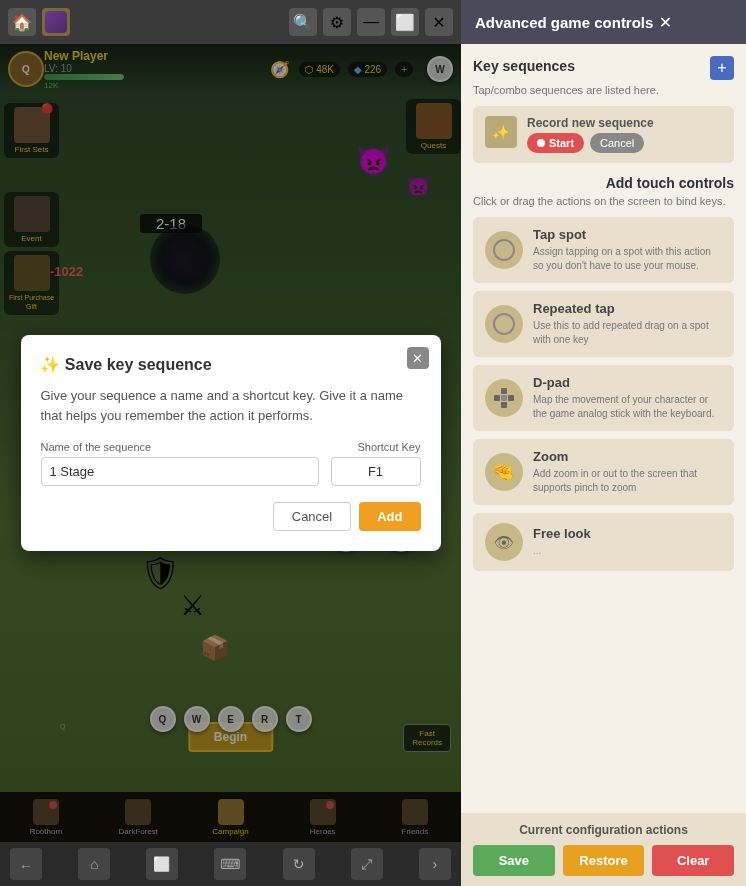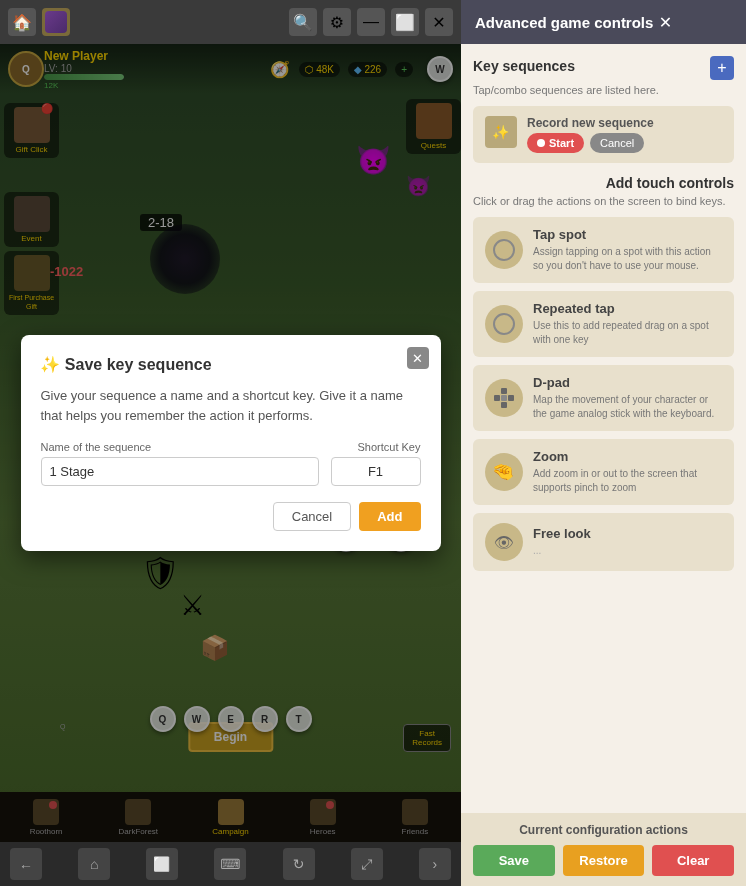--- a/index.html
+++ b/index.html
@@ -582,22 +582,22 @@
     .panel-content::-webkit-scrollbar { width: 4px; }
     .panel-content::-webkit-scrollbar-track { background: #f0ebe0; }
     .panel-content::-webkit-scrollbar-thumb { background: #c8b888; border-radius: 2px; }
 
     .diamond-icon { color: #60c0ff; }
 
     .stage-label {
       position: absolute;
       background: rgba(0,0,0,0.7);
       color: white;
-      font-size: 13px;
-      padding: 1px 8px;
+      font-size: 15px;
+      padding: 1px 16px;
       border-radius: 3px;
     }
   </style>
 </head>
 <body>
 
 <div class="game-area">
 
   <div class="game-topbar">
     <div class="topbar-icon">🏠</div>
@@ -641,21 +641,21 @@
         <div class="hud-badge" style="color:#5acc5a;cursor:pointer;">+</div>
         <div class="key-btn small" style="position:relative;margin-left:6px;">W</div>
       </div>
     </div>
 
     <div style="position:absolute;left:0;top:55px;display:flex;flex-direction:column;gap:4px;padding:4px;">
       <div class="game-icon-box">
         <div class="game-icon-img" style="background:#7a5a3a;position:relative;">
           <span style="position:absolute;top:-4px;right:-4px;font-size:10px;">🔴</span>
         </div>
-        <span>Gift Click</span>
+        <span>First Sets</span>
       </div>
       <div class="game-icon-box" style="margin-top:30px;">
         <div class="game-icon-img" style="background:#5a4a3a;"></div>
         <span>Event</span>
       </div>
       <div class="game-icon-box">
         <div class="game-icon-img" style="background:#6a5a2a;"></div>
         <span style="font-size:7px;">First Purchase Gift</span>
       </div>
     </div>

